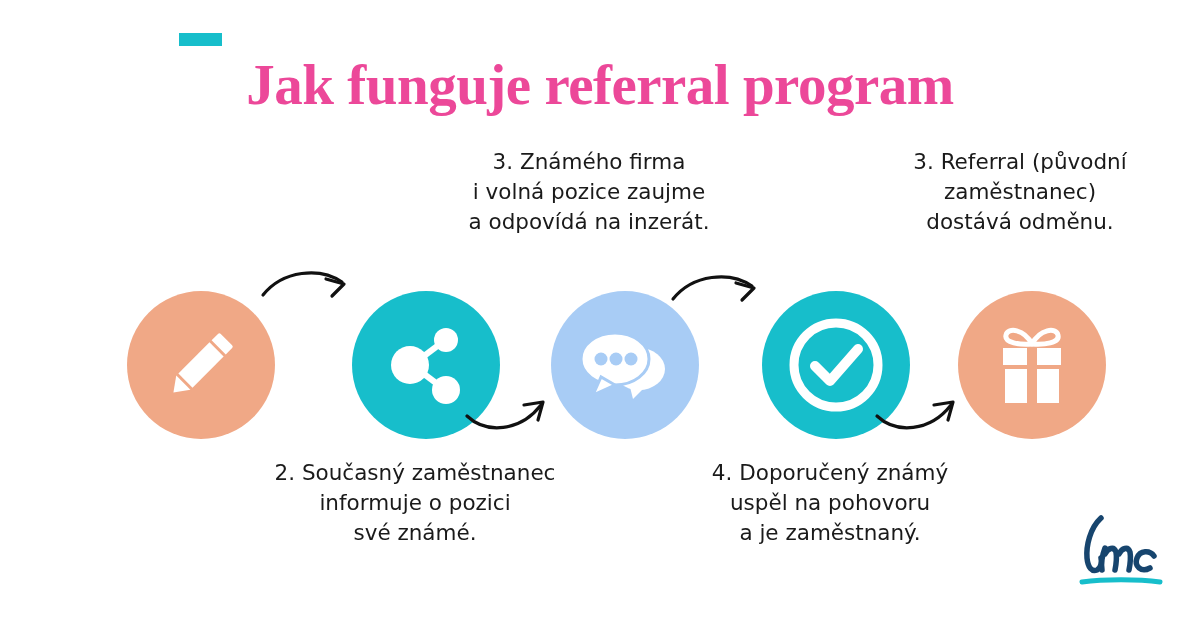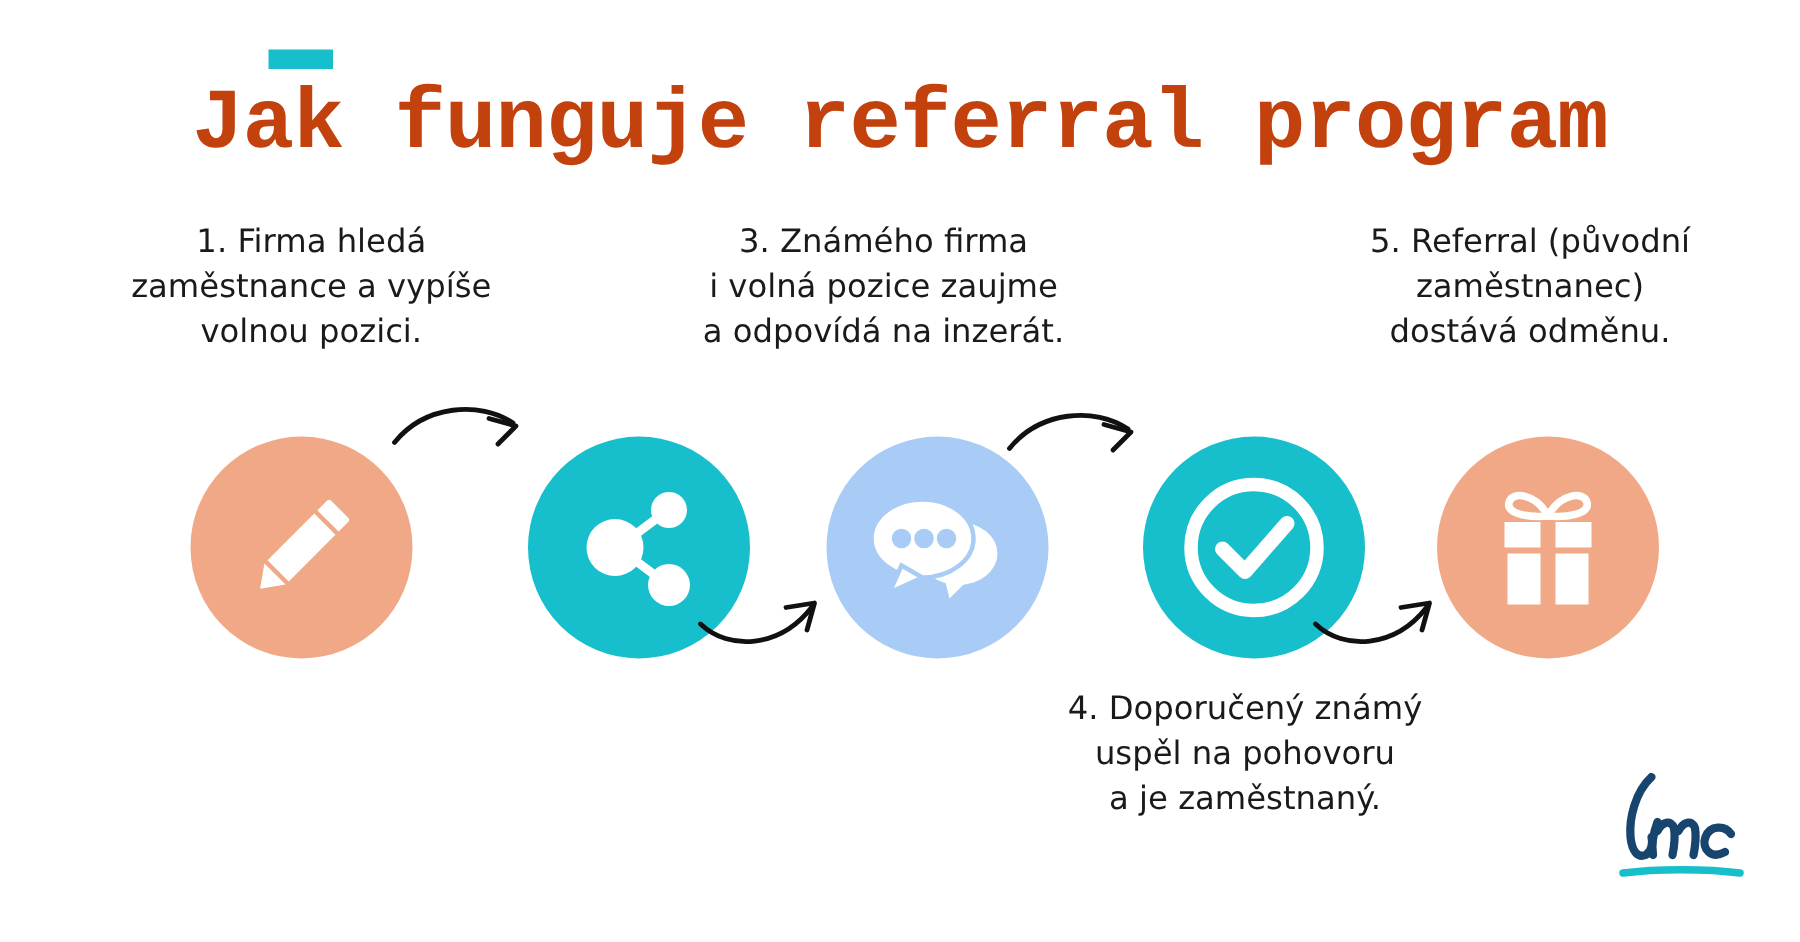--- a/index.html
+++ b/index.html
@@ -28,25 +28,25 @@
     width: 43px;
     height: 13px;
     background: #17becb;
   }
   .page-title {
     position: absolute;
     left: 0;
     top: 52px;
     width: 1200px;
     text-align: center;
-    font-family: Liberation Mono, monospace;
+    font-family: Liberation Serif, serif;
     font-weight: bold;
     font-size: 57px;
     letter-spacing: -0.5px;
-    color: #c2410c;
+    color: #ec4899;
     white-space: nowrap;
   }
 
   
   .caption {
     position: absolute;
     text-align: center;
     font-family: "DejaVu Sans", sans-serif;
     font-size: 21.5px;
     line-height: 30px;
@@ -93,29 +93,29 @@
 </style>
 </head>
 <body>
 
 <div id="canvas">
 
   <div class="accent-bar"></div>
 
   <div class="page-title">Jak funguje referral program</div>
 
-  <div class="caption c1">1. Firma hledá
-zaměstnance a vypíše
-volnou pozici.</div>
   <div class="caption c3">3. Známého firma
 i volná pozice zaujme
 a odpovídá na inzerát.</div>
-  <div class="caption c5">5. Referral (původní
+  <div class="caption c5">3. Referral (původní
 zaměstnanec)
 dostává odměnu.</div>
+  <div class="caption c2">2. Současný zaměstnanec
+informuje o pozici
+své známé.</div>
   <div class="caption c4">4. Doporučený známý
 uspěl na pohovoru
 a je zaměstnaný.</div>
 
   <div class="icon-circle ic1">
     <svg width="100" height="100" viewBox="0 0 100 100">
       <g transform="rotate(45 50 50)">
         <path d="M42 14 h16 a2 2 0 0 1 2 2 v9 h-20 v-9 a2 2 0 0 1 2 -2 z" fill="#ffffff"></path>
         <rect x="40" y="28" width="20" height="44" fill="#ffffff"></rect>
         <path d="M40 75 h20 l-10 14 z" fill="#ffffff"></path>

